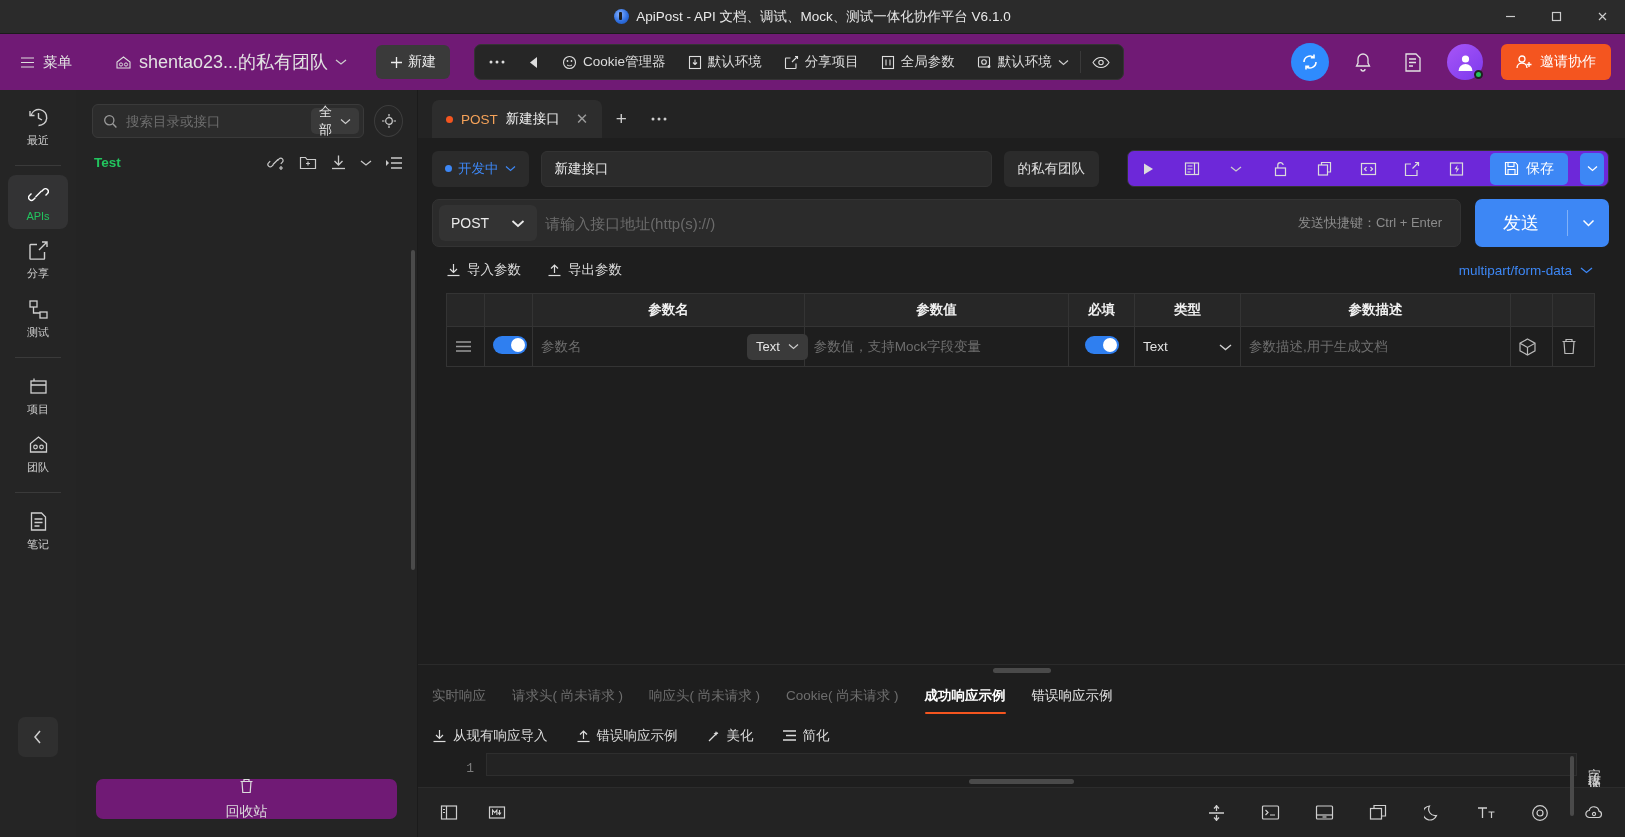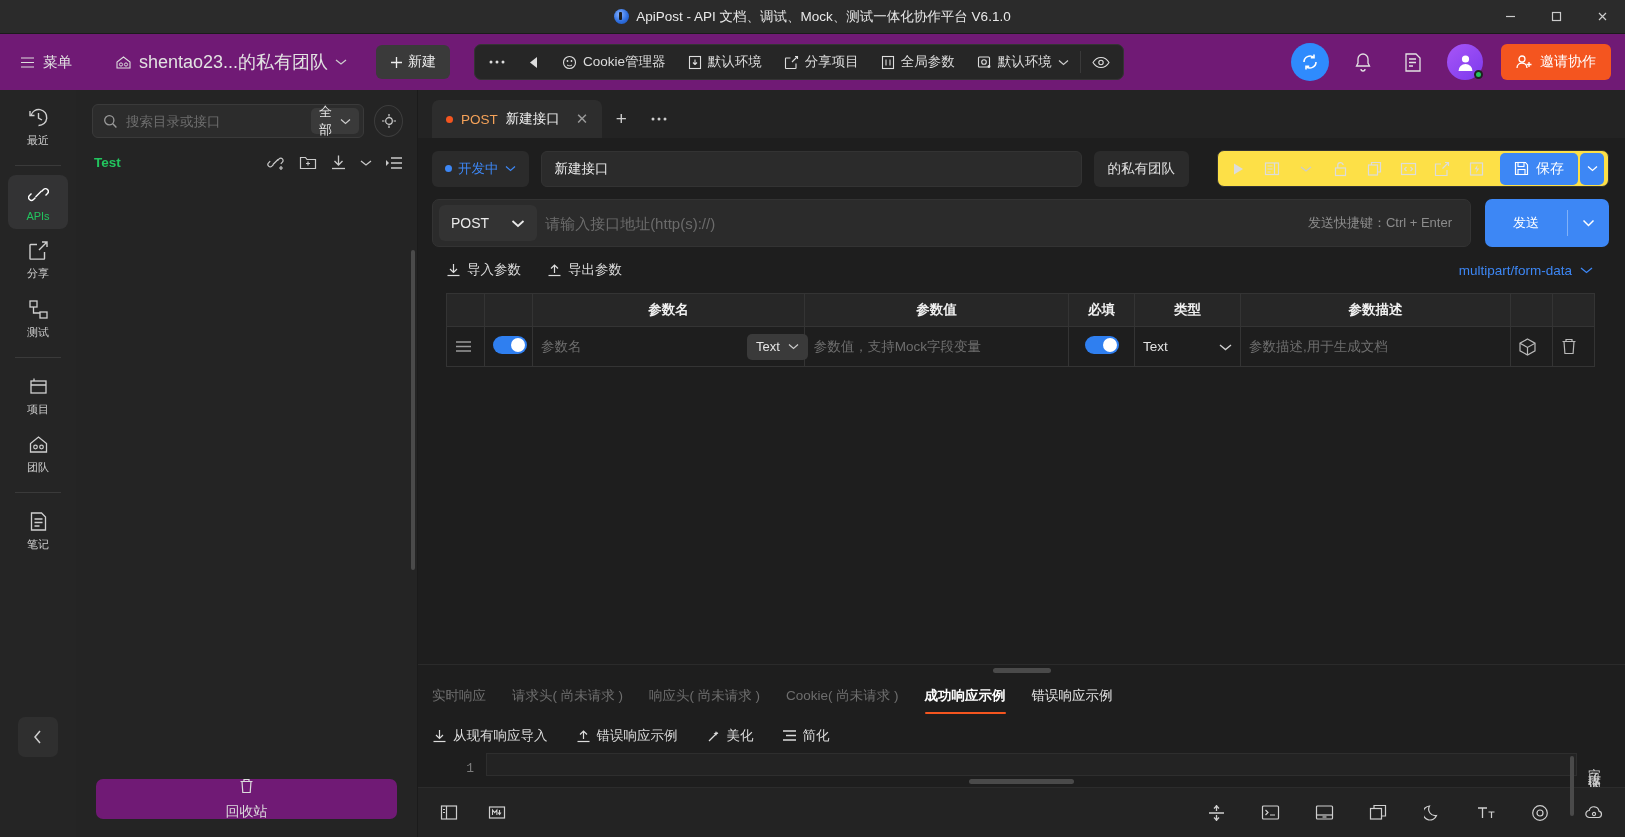--- a/index.html
+++ b/index.html
@@ -115,41 +115,41 @@
 
   .reqpane { background:#1e1e1e; padding:12px 16px 0 14px; }
   .row1 { display:flex; align-items:center; gap:12px; }
   .status-chip { display:flex; align-items:center; gap:6px; background:#2b2b2b; border-radius:6px;
      height:36px; padding:0 13px; font-size:13.5px; color:#3d87f5; cursor:pointer; }
   .status-chip .sdot{ width:7px;height:7px;border-radius:50%;background:#3d87f5; }
   .name-input { flex:1; height:36px; background:#2b2b2b; border:1px solid #333; border-radius:6px;
      padding:0 13px; color:#e8e8e8; font-size:13.5px; outline:none; font-family:inherit; }
   .desc-btn { height:36px; background:#2b2b2b; border-radius:6px; padding:0 14px; font-size:13.5px;
      color:#e0e0e0; display:flex; align-items:center; cursor:pointer; }
-  .act-group { display:flex; align-items:center; background:#fde047; border:1px solid #333;
-     border-radius:7px; height:37px; padding:0 4px; gap:2px; margin-left:16px; }
+  .act-group { display:flex; align-items:center; background:#6d28d9; border:1px solid #333;
+     border-radius:7px; height:37px; padding:0 4px; gap:12px; margin-left:16px; }
   .act-ic { width:32px;height:29px; display:flex;align-items:center;justify-content:center;
      color:#dcdcdc; border-radius:4px; cursor:pointer; }
   .save-btn { display:flex; align-items:center; gap:7px; background:#3d87f5; color:#fff;
      font-size:14px; height:32px; padding:0 14px; border-radius:5px; margin-left:6px; cursor:pointer; }
   .save-caret { width:24px;height:32px; background:#3d87f5; border-radius:5px; display:flex;
      align-items:center; justify-content:center; color:#fff; cursor:pointer; }
 
   .row2 { display:flex; align-items:center; gap:14px; margin-top:12px; }
   .url-wrap { flex:1; display:flex; align-items:center; background:#2b2b2b; border:1px solid #333;
      border-radius:7px; height:48px; padding:0 8px 0 6px; }
   .method-sel { display:flex; align-items:center; gap:22px; background:#333; border-radius:6px;
      height:36px; padding:0 12px; font-size:14px; color:#eaeaea; cursor:pointer; margin-right:8px; }
   .url-input { flex:1; background:transparent; border:0; outline:none; color:#ddd; font-size:15px;
      font-family:inherit; }
   .url-input::placeholder{ color:#6b6b6b; }
   .hint { font-size:13px; color:#8c8c8c; padding-right:10px; white-space:nowrap; }
   .send-btn { background:#3d87f5; color:#fff; border-radius:7px; height:48px; display:flex;
      align-items:center; cursor:pointer; }
-  .send-btn .lbl { font-size:13px; padding:0 28px; }
+  .send-btn .lbl { font-size:18px; padding:0 28px; }
   .send-btn .div { width:1px; height:26px; background:rgba(255,255,255,.35); }
   .send-btn .cr { padding:0 14px; display:flex; align-items:center; }
 
   .subtabs { display:flex; align-items:center; gap:30px; padding:16px 0 0 14px; }
   .stab { font-size:14.5px; color:#c9c9c9; padding-bottom:9px; cursor:pointer; position:relative; }
   .stab.active { color:#fff; }
   .stab.active::after { content:""; position:absolute; left:0; right:0; bottom:0; height:2.5px;
      background:#f4551f; border-radius:2px; }
 
   .paramtools { display:flex; align-items:center; gap:26px; padding:14px 16px 10px 14px; }

